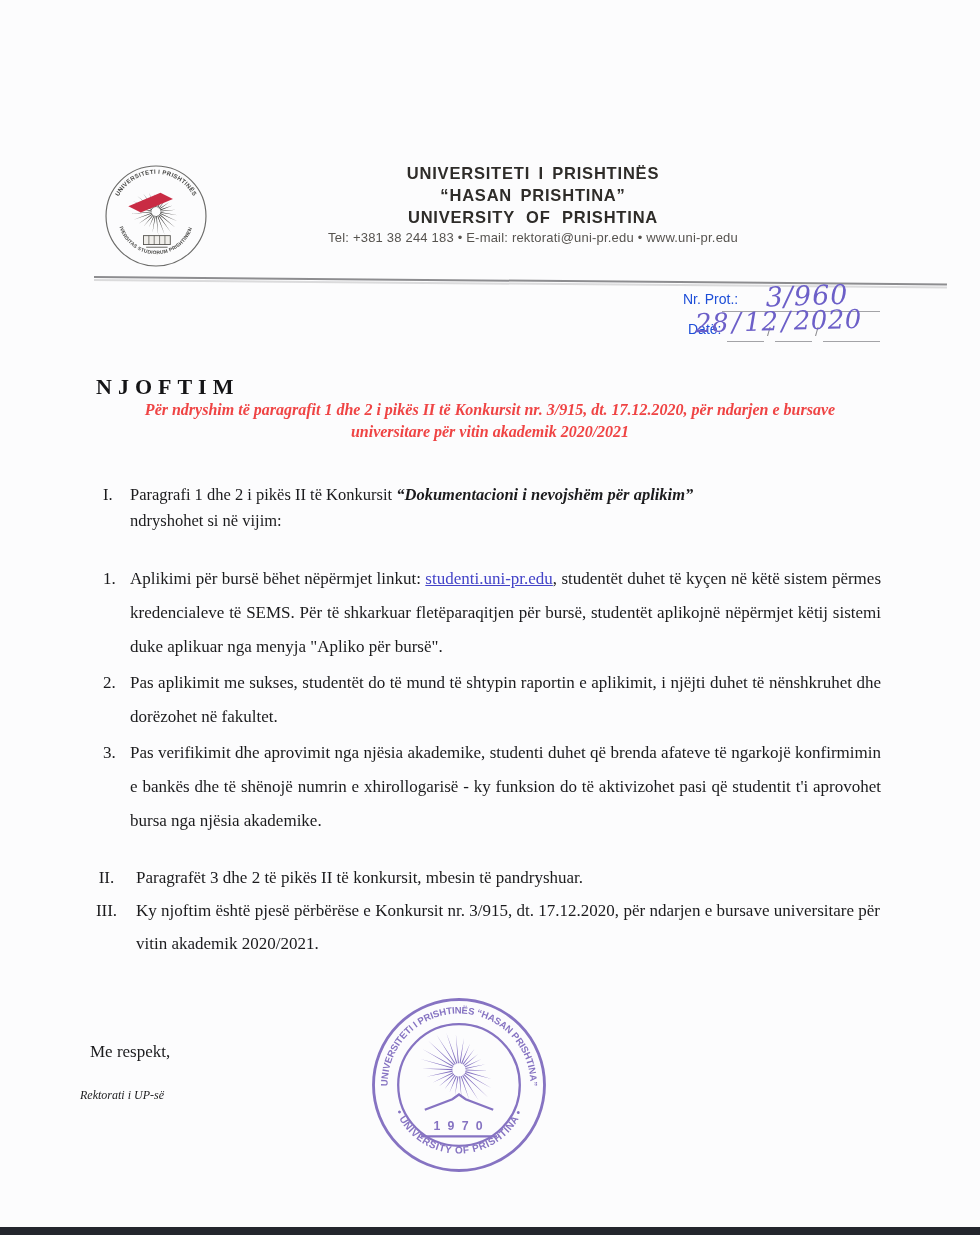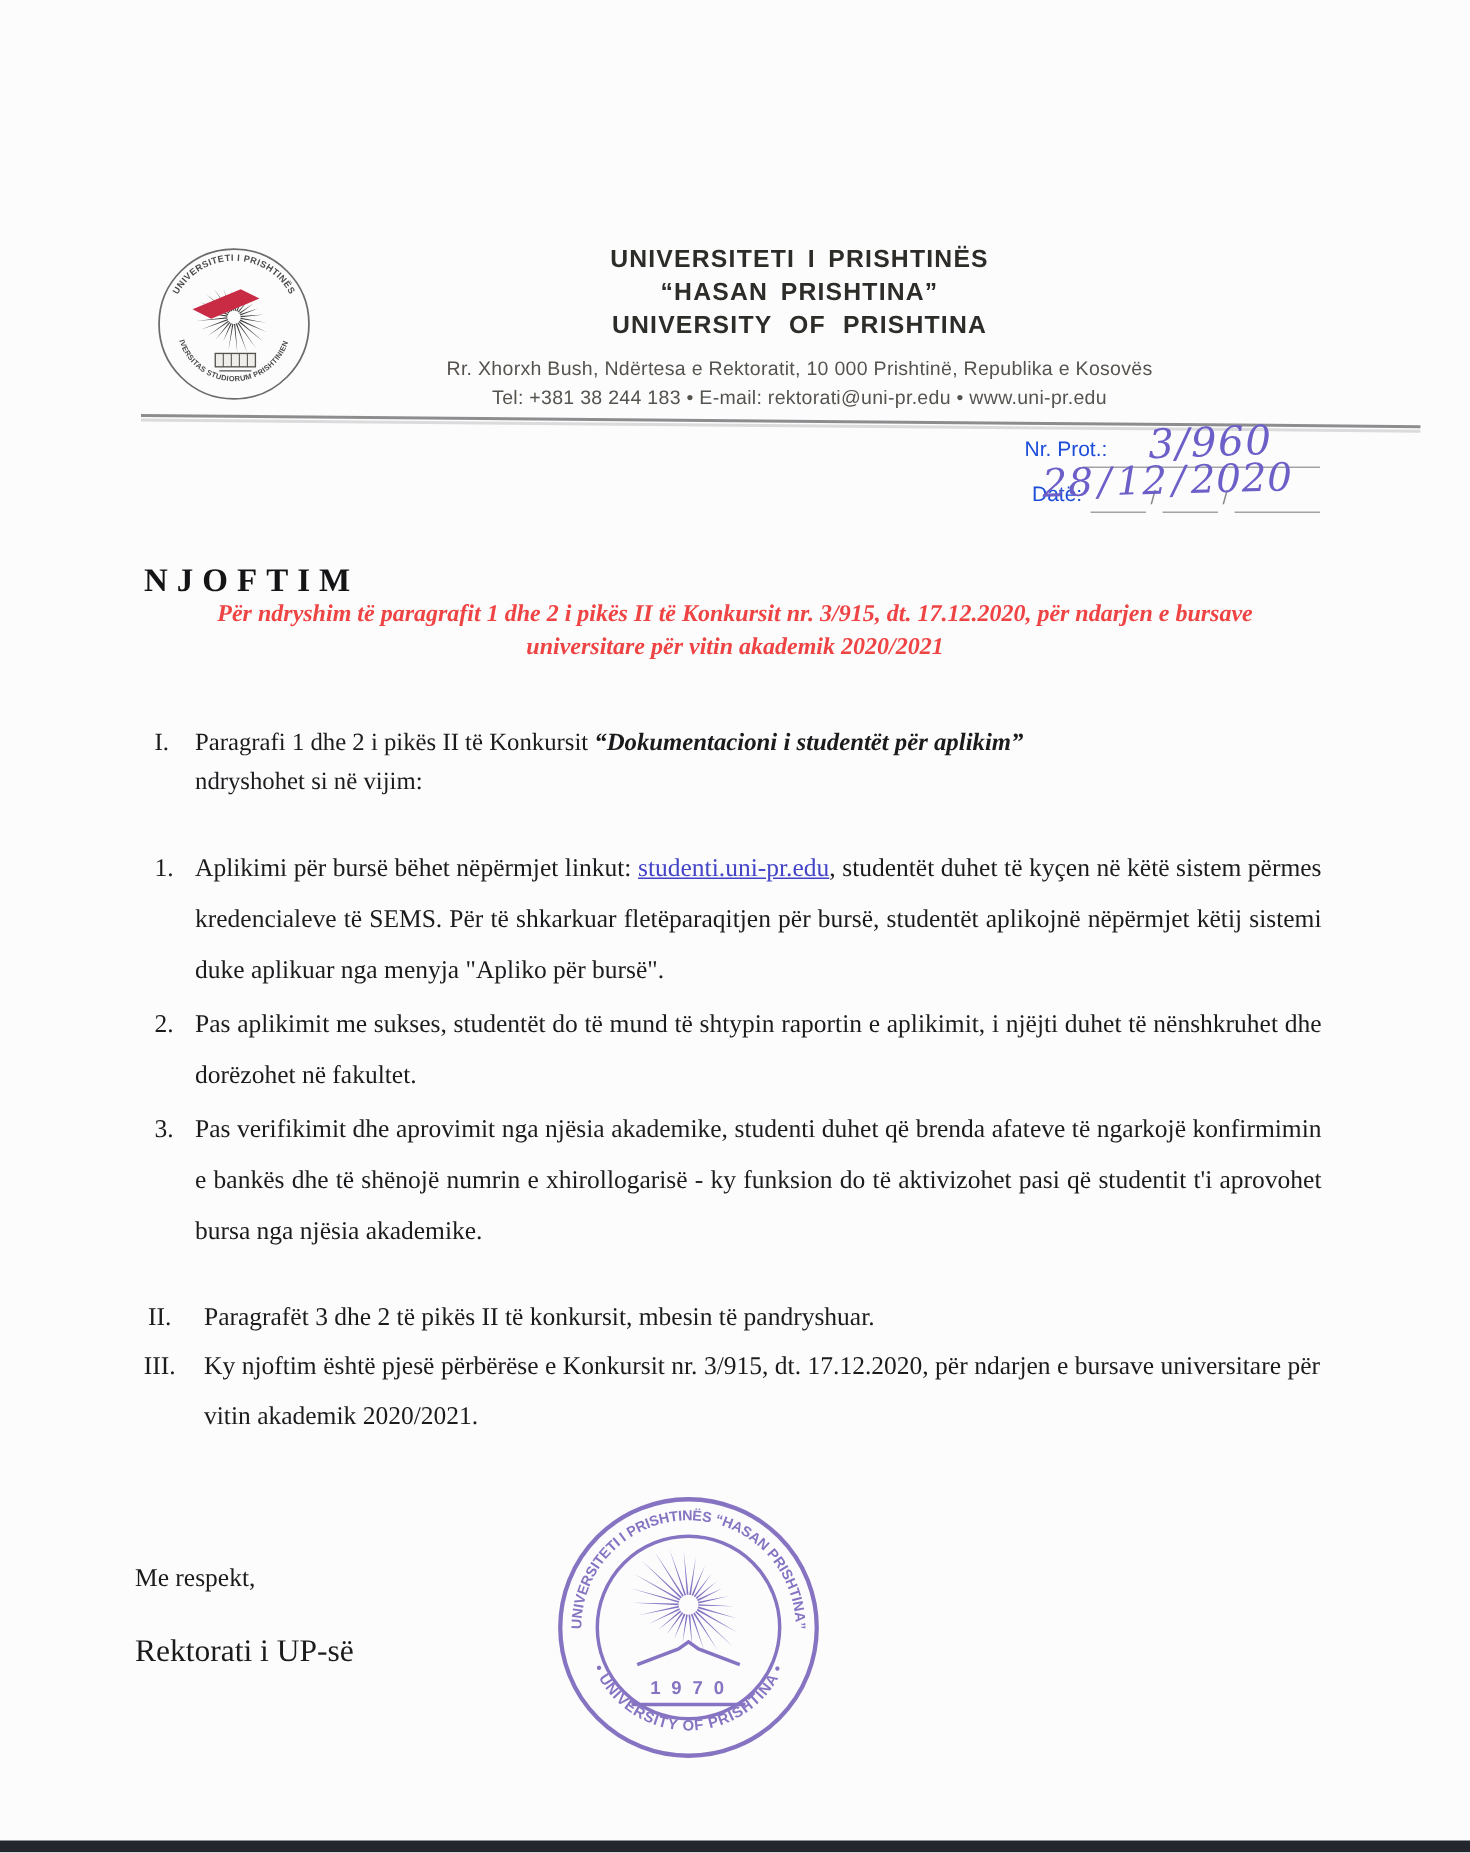--- a/index.html
+++ b/index.html
@@ -41,21 +41,21 @@
   .item .t{flex:1;text-align:justify;}
   .item+.item{margin-top:2px;}
   a.link{color:#4343c8;text-decoration:underline;cursor:pointer;}
   .sec23{position:absolute;left:88px;top:861px;width:792px;font-size:17px;line-height:33px;}
   .s23{display:flex;}
   .s23 .m2{flex:0 0 37px;text-align:center;padding-right:11px;}
   .s23 .t2{flex:1;text-align:justify;}
 
   
   .sal{position:absolute;left:90px;top:1042px;font-size:17px;}
-  .signer{position:absolute;left:90px;top:1088px;font-size:21px;}
+  .signer{position:absolute;left:80px;top:1088px;font-size:12px;font-style:italic;}
   .stamp{position:absolute;left:364px;top:990px;width:190px;height:190px;opacity:.92;filter:blur(.3px);}
   .band{position:absolute;left:0;top:1227px;width:980px;height:8px;background:#23262d;}
 </style>
 </head>
 <body>
 
 <div class="page">
 
   <svg class="logo" viewBox="0 0 130 130">
     <circle cx="65" cy="65" r="56" fill="none" stroke="#6b6b69" stroke-width="1.3"></circle>
@@ -76,21 +76,20 @@
       <line x1="69" y1="87" x2="69" y2="97" stroke-width=".8"></line>
       <line x1="75" y1="87" x2="75" y2="97" stroke-width=".8"></line>
       <line x1="54" y1="100" x2="78" y2="100" stroke-width="1"></line>
     </g>
   </svg>
 
   <div class="hdr">
     <div class="hdr-l">UNIVERSITETI I PRISHTINËS</div>
     <div class="hdr-l">“HASAN PRISHTINA”</div>
     <div class="hdr-l" style="word-spacing:6px">UNIVERSITY OF PRISHTINA</div>
-    <div class="hdr-addr">Rr. Xhorxh Bush, Ndërtesa e Rektoratit, 10 000 Prishtinë, Republika e Kosovës</div>
     <div class="hdr-addr" style="margin-top:0">Tel: +381 38 244 183 • E-mail: rektorati@uni-pr.edu • www.uni-pr.edu</div>
   </div>
   <div class="rule"></div>
 
   <span class="plabel" style="left:683px;top:291px">Nr. Prot.:</span>
   <span class="uline" style="left:722px;top:289px;width:158px"></span>
   <span class="nr-val ink">3/960</span>
 
   <span class="plabel" style="left:688px;top:321px">Datë:</span>
   <span class="uline" style="left:727px;top:319px;width:37px"></span>
@@ -105,21 +104,21 @@
     <span>/</span>
     <span>2020</span>
   </span>
 
   <div class="title">NJOFTIM</div>
   <div class="subtitle">Për ndryshim të paragrafit 1 dhe 2 i pikës II të Konkursit nr. 3/915, dt. 17.12.2020, për ndarjen e bursave universitare për vitin akademik 2020/2021</div>
 
   <div class="sec1">
     <span class="m">I.</span>
     <span class="t">
-      <span>Paragrafi 1 dhe 2 i pikës II të Konkursit </span><b><i><span>“Dokumentacioni i studentët për aplikim”</span></i></b><br>
+      <span>Paragrafi 1 dhe 2 i pikës II të Konkursit </span><b><i><span>“Dokumentacioni i nevojshëm për aplikim”</span></i></b><br>
       <span>ndryshohet si në vijim:</span>
     </span>
   </div>
 
   <div class="list">
     <div class="item">
       <span class="m">1.</span>
       <span class="t">
         <span>Aplikimi për bursë bëhet nëpërmjet linkut: </span><a class="link">studenti.uni-pr.edu</a><span>, studentët duhet të kyçen në këtë sistem përmes kredencialeve të SEMS. Për të shkarkuar fletëparaqitjen për bursë, studentët aplikojnë nëpërmjet këtij sistemi duke aplikuar nga menyja "Apliko për bursë".</span>
       </span>

